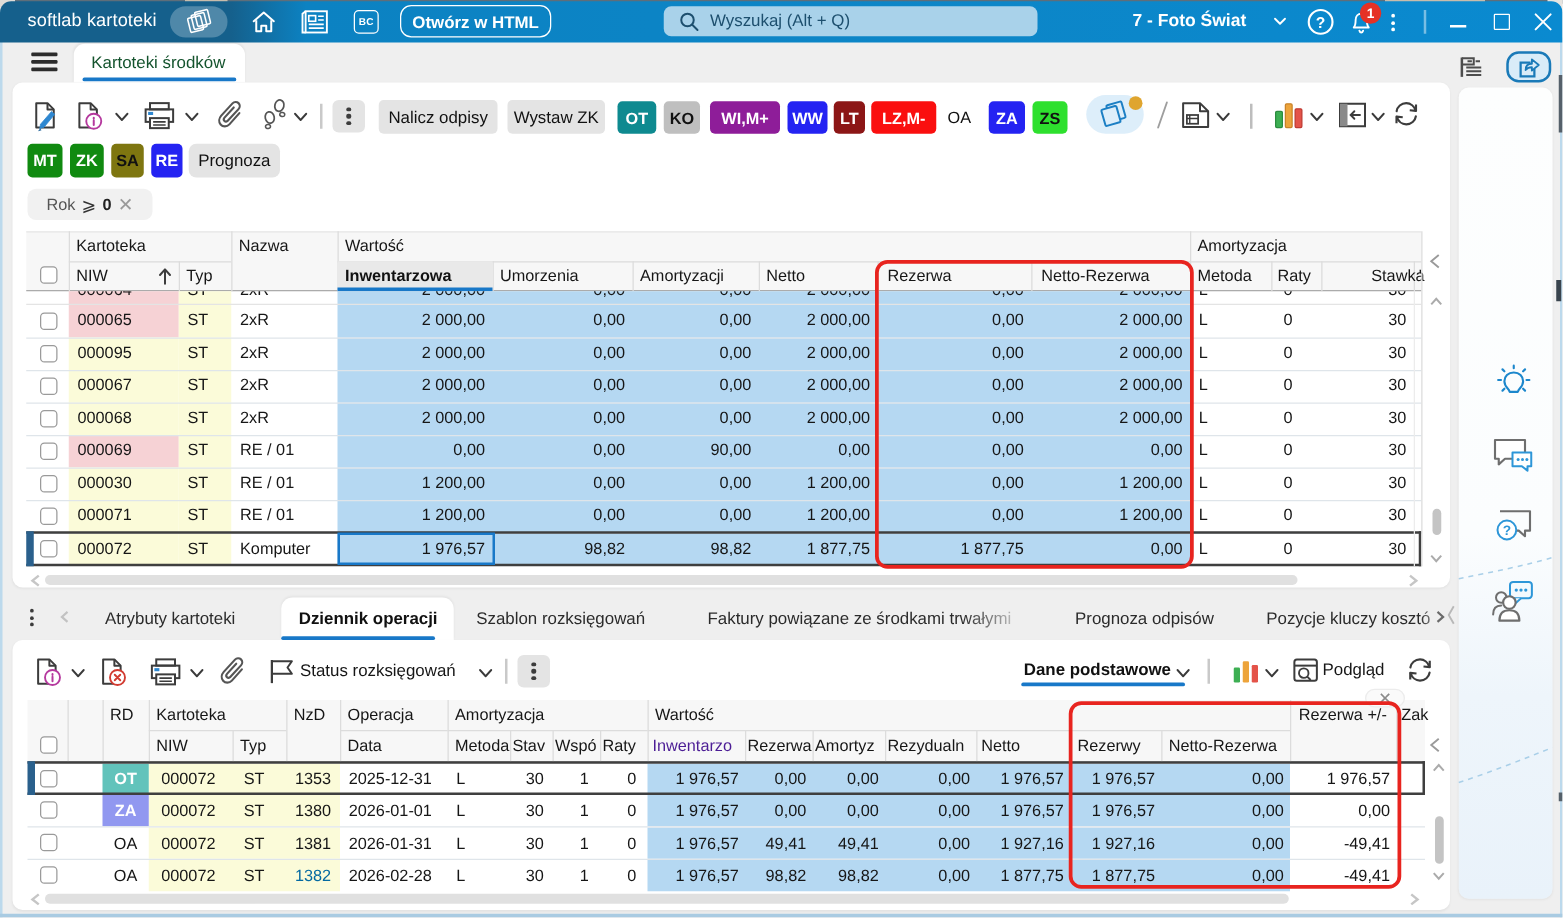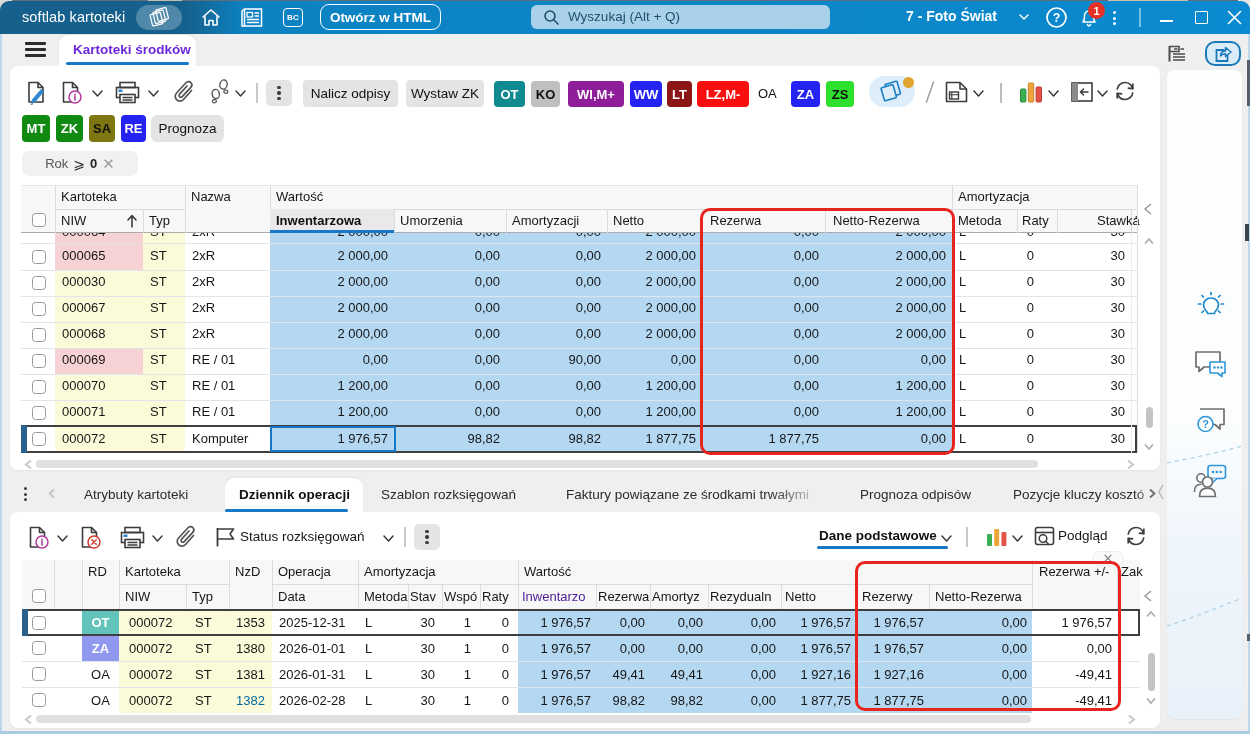--- a/index.html
+++ b/index.html
@@ -72,21 +72,21 @@
 <div class="ab" style="left:1139px;top:8px;width:2px;height:19px;background:rgba(255,255,255,.45);"></div>
 <div class="ab" style="left:1160px;top:20px;width:13px;height:2px;background:#fff;"></div>
 <div class="ab" style="left:1195px;top:11px;width:13px;height:13px;border:1.6px solid #fff;border-radius:1px;"></div>
 <svg style="left:1228px;top:11px" width="13" height="13" viewBox="0 0 13 13" fill="none">
     <path d="M0.5 0.5 L12.5 12.5 M12.5 0.5 L0.5 12.5" stroke="#fff" stroke-width="1.6" stroke-linecap="round"></path>
   </svg>
 <div class="ab" style="left:25px;top:42px;width:21px;height:2.6px;background:#2c2c2c;border-radius:1px;"></div>
 <div class="ab" style="left:25px;top:48px;width:21px;height:2.6px;background:#2c2c2c;border-radius:1px;"></div>
 <div class="ab" style="left:25px;top:54px;width:21px;height:2.6px;background:#2c2c2c;border-radius:1px;"></div>
 <div class="ab" style="left:59px;top:35px;width:137px;height:31px;background:#fff;border-radius:9px 9px 0 0;box-shadow:0 -1px 2px rgba(0,0,0,.06);"></div>
-<div class="tx" style="left:73px;top:42px;font-size:13.5px;color:#6d28d9;font-weight:700;text-align:center;">Kartoteki środków</div>
+<div class="tx" style="left:73px;top:42px;font-size:13.5px;color:#14532d;font-weight:400;text-align:center;">Kartoteki środków</div>
 <div class="ab" style="left:66px;top:62px;width:123px;height:3px;background:#1878c8;border-radius:2px;"></div>
 <svg style="left:1168px;top:45px" width="20" height="17" viewBox="0 0 20 17" fill="none">
     <path d="M1.5 1 V16.5" stroke="#4d4d4d" stroke-width="2"></path>
 <path d="M1.5 1.5 H11 V6.5 H1.5" stroke="#4d4d4d" stroke-width="1.6" fill="none"></path>
 <path d="M6 4 H9.5 M12.5 4 H16" stroke="#4d4d4d" stroke-width="1.5"></path>
 <path d="M5 9 H17 M5 12 H17 M5 15 H17" stroke="#4d4d4d" stroke-width="1.7"></path>
   </svg>
 <div class="ab" style="left:1205px;top:41px;width:36px;height:25px;background:#d9ecf8;border:2.5px solid #1a7ab8;border-radius:10px;"></div>
 <svg style="left:1213px;top:44px" width="20" height="18" viewBox="0 0 20 18" fill="none">
     <path d="M11.5 6 H3.5 V17 H14.5 V11" stroke="#1a7ab8" stroke-width="1.8" fill="none"></path>
@@ -193,21 +193,21 @@
   </svg>
 <svg style="left:1097px;top:88px" width="11" height="11" viewBox="0 0 11 11" fill="none">
     <path d="M1 3 L5.5 8.0 L10.0 3" stroke="#3a3a3a" stroke-width="1.5" stroke-linecap="round" stroke-linejoin="round"></path>
   </svg>
 <svg style="left:1114px;top:80px" width="22" height="22" viewBox="0 0 22 22" fill="none">
     <path d="M18.5 8.5 C17.5 5 14.5 2.5 11 2.5 C7 2.5 3.8 5.5 3.3 9" stroke="#3c3c3c" stroke-width="1.7" fill="none" stroke-linecap="round"></path>
 <path d="M18.8 3.5 L18.8 8.7 L13.8 8.2" stroke="#3c3c3c" stroke-width="1.7" fill="none" stroke-linejoin="round"></path>
 <path d="M3.5 13.5 C4.5 17 7.5 19.5 11 19.5 C15 19.5 18.2 16.5 18.7 13" stroke="#3c3c3c" stroke-width="1.7" fill="none" stroke-linecap="round"></path>
 <path d="M3.2 18.5 L3.2 13.3 L8.2 13.8" stroke="#3c3c3c" stroke-width="1.7" fill="none" stroke-linejoin="round"></path>
   </svg>
-<div class="ab" style="left:22px;top:151px;width:116px;height:25px;background:#f1f1f1;border-radius:7px;color:#555;font-size:13px;display:flex;align-items:center;justify-content:center;gap:5px;">
+<div class="ab" style="left:22px;top:151px;width:100px;height:25px;background:#f1f1f1;border-radius:7px;color:#555;font-size:13px;display:flex;align-items:center;justify-content:center;gap:5px;">
     <span>Rok</span>
     <span style="font-size:14px;color:#333;">⩾</span>
     <span style="font-weight:700;color:#222;">0</span>
     <span style="color:#9a9a9a;font-size:15px;">✕</span>
   </div>
 <div class="ab" style="left:21px;top:185px;width:1116px;height:48px;background:#f7f7f7;border-bottom:1px solid #ababab;border-top:1px solid #e6e6e6;"></div>
 <div class="ab" style="left:55px;top:185px;width:1px;height:48px;background:#dcdcdc;"></div>
 <div class="ab" style="left:185px;top:185px;width:1px;height:48px;background:#dcdcdc;"></div>
 <div class="ab" style="left:270px;top:185px;width:1px;height:48px;background:#dcdcdc;"></div>
 <div class="ab" style="left:952px;top:185px;width:1px;height:48px;background:#dcdcdc;"></div>
@@ -280,21 +280,21 @@
 <div class="tx" style="left:696px;top:248px;width:0;display:flex;justify-content:flex-end;font-size:13px;color:#161616;font-weight:400;">2&nbsp;000,00</div>
 <div class="tx" style="left:819px;top:248px;width:0;display:flex;justify-content:flex-end;font-size:13px;color:#161616;font-weight:400;">0,00</div>
 <div class="tx" style="left:946px;top:248px;width:0;display:flex;justify-content:flex-end;font-size:13px;color:#161616;font-weight:400;">2&nbsp;000,00</div>
 <div class="tx" style="left:959px;top:248px;font-size:13px;color:#161616;font-weight:400;">L</div>
 <div class="tx" style="left:1034px;top:248px;width:0;display:flex;justify-content:flex-end;font-size:13px;color:#161616;font-weight:400;">0</div>
 <div class="tx" style="left:1125px;top:248px;width:0;display:flex;justify-content:flex-end;font-size:13px;color:#161616;font-weight:400;">30</div>
 <div class="ab" style="left:55px;top:270px;width:88px;height:26px;background:#fbfbd9;"></div>
 <div class="ab" style="left:143px;top:270px;width:42px;height:26px;background:#fbfbd9;"></div>
 <div class="ab" style="left:270px;top:270px;width:682px;height:26px;background:#b5d8f2;"></div>
 <div class="cb" style="left:32px;top:276px;"></div>
-<div class="tx" style="left:62px;top:274px;font-size:13px;color:#161616;font-weight:400;">000030</div>
+<div class="tx" style="left:62px;top:274px;font-size:13px;color:#161616;font-weight:400;">000095</div>
 <div class="tx" style="left:150px;top:274px;font-size:13px;color:#161616;font-weight:400;">ST</div>
 <div class="tx" style="left:192px;top:274px;font-size:13px;color:#161616;font-weight:400;">2xR</div>
 <div class="tx" style="left:388px;top:274px;width:0;display:flex;justify-content:flex-end;font-size:13px;color:#161616;font-weight:400;">2&nbsp;000,00</div>
 <div class="tx" style="left:500px;top:274px;width:0;display:flex;justify-content:flex-end;font-size:13px;color:#161616;font-weight:400;">0,00</div>
 <div class="tx" style="left:601px;top:274px;width:0;display:flex;justify-content:flex-end;font-size:13px;color:#161616;font-weight:400;">0,00</div>
 <div class="tx" style="left:696px;top:274px;width:0;display:flex;justify-content:flex-end;font-size:13px;color:#161616;font-weight:400;">2&nbsp;000,00</div>
 <div class="tx" style="left:819px;top:274px;width:0;display:flex;justify-content:flex-end;font-size:13px;color:#161616;font-weight:400;">0,00</div>
 <div class="tx" style="left:946px;top:274px;width:0;display:flex;justify-content:flex-end;font-size:13px;color:#161616;font-weight:400;">2&nbsp;000,00</div>
 <div class="tx" style="left:959px;top:274px;font-size:13px;color:#161616;font-weight:400;">L</div>
 <div class="tx" style="left:1034px;top:274px;width:0;display:flex;justify-content:flex-end;font-size:13px;color:#161616;font-weight:400;">0</div>
@@ -344,21 +344,21 @@
 <div class="tx" style="left:696px;top:352px;width:0;display:flex;justify-content:flex-end;font-size:13px;color:#161616;font-weight:400;">0,00</div>
 <div class="tx" style="left:819px;top:352px;width:0;display:flex;justify-content:flex-end;font-size:13px;color:#161616;font-weight:400;">0,00</div>
 <div class="tx" style="left:946px;top:352px;width:0;display:flex;justify-content:flex-end;font-size:13px;color:#161616;font-weight:400;">0,00</div>
 <div class="tx" style="left:959px;top:352px;font-size:13px;color:#161616;font-weight:400;">L</div>
 <div class="tx" style="left:1034px;top:352px;width:0;display:flex;justify-content:flex-end;font-size:13px;color:#161616;font-weight:400;">0</div>
 <div class="tx" style="left:1125px;top:352px;width:0;display:flex;justify-content:flex-end;font-size:13px;color:#161616;font-weight:400;">30</div>
 <div class="ab" style="left:55px;top:374px;width:88px;height:26px;background:#fbfbd9;"></div>
 <div class="ab" style="left:143px;top:374px;width:42px;height:26px;background:#fbfbd9;"></div>
 <div class="ab" style="left:270px;top:374px;width:682px;height:26px;background:#b5d8f2;"></div>
 <div class="cb" style="left:32px;top:380px;"></div>
-<div class="tx" style="left:62px;top:378px;font-size:13px;color:#161616;font-weight:400;">000070</div>
+<div class="tx" style="left:62px;top:378px;font-size:13px;color:#161616;font-weight:400;">000030</div>
 <div class="tx" style="left:150px;top:378px;font-size:13px;color:#161616;font-weight:400;">ST</div>
 <div class="tx" style="left:192px;top:378px;font-size:13px;color:#161616;font-weight:400;">RE / 01</div>
 <div class="tx" style="left:388px;top:378px;width:0;display:flex;justify-content:flex-end;font-size:13px;color:#161616;font-weight:400;">1&nbsp;200,00</div>
 <div class="tx" style="left:500px;top:378px;width:0;display:flex;justify-content:flex-end;font-size:13px;color:#161616;font-weight:400;">0,00</div>
 <div class="tx" style="left:601px;top:378px;width:0;display:flex;justify-content:flex-end;font-size:13px;color:#161616;font-weight:400;">0,00</div>
 <div class="tx" style="left:696px;top:378px;width:0;display:flex;justify-content:flex-end;font-size:13px;color:#161616;font-weight:400;">1&nbsp;200,00</div>
 <div class="tx" style="left:819px;top:378px;width:0;display:flex;justify-content:flex-end;font-size:13px;color:#161616;font-weight:400;">0,00</div>
 <div class="tx" style="left:946px;top:378px;width:0;display:flex;justify-content:flex-end;font-size:13px;color:#161616;font-weight:400;">1&nbsp;200,00</div>
 <div class="tx" style="left:959px;top:378px;font-size:13px;color:#161616;font-weight:400;">L</div>
 <div class="tx" style="left:1034px;top:378px;width:0;display:flex;justify-content:flex-end;font-size:13px;color:#161616;font-weight:400;">0</div>

